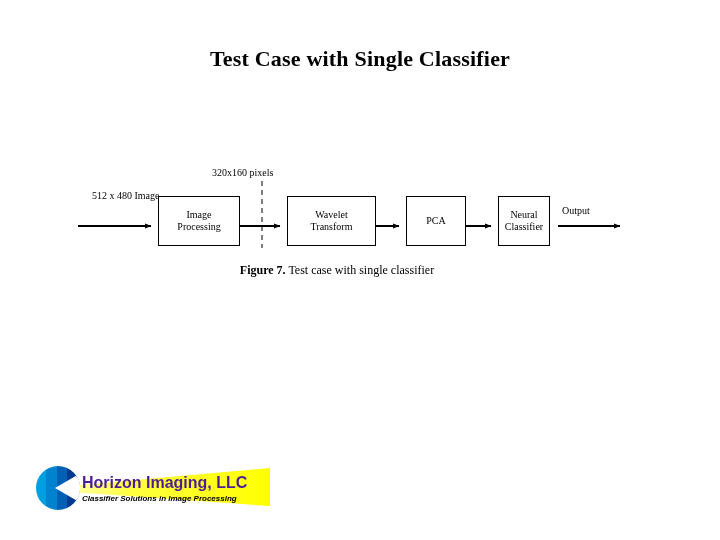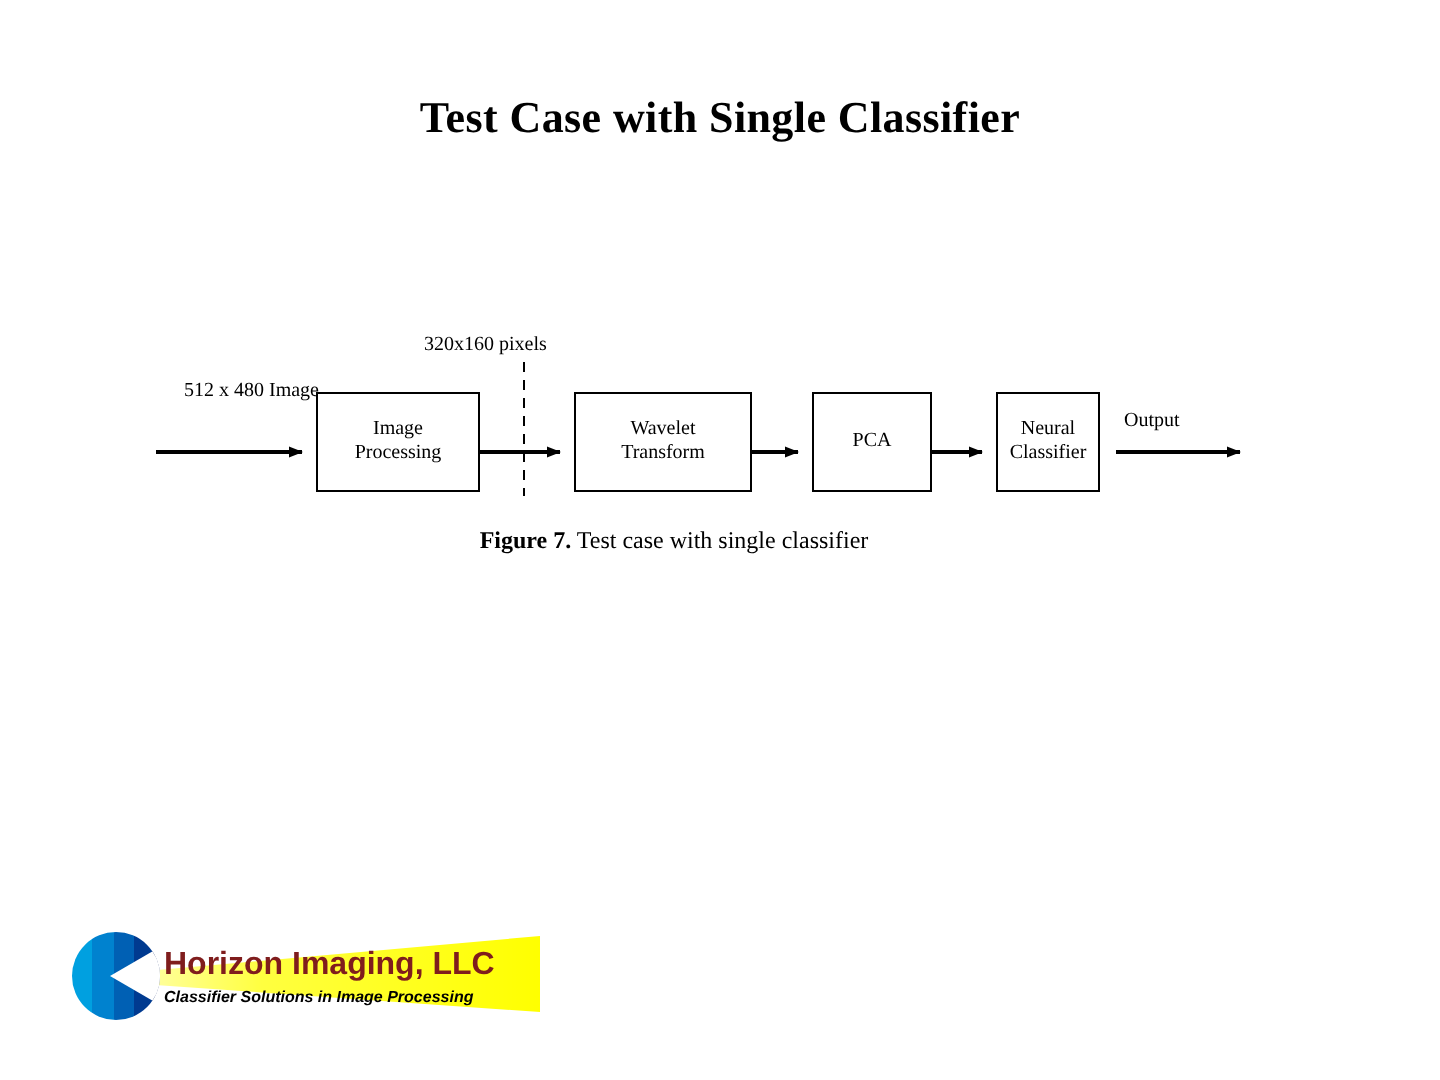--- a/index.html
+++ b/index.html
@@ -107,21 +107,21 @@
     left: 0; top: 0;
   }
   #logo-name {
     position: absolute;
     left: 56px;
     top: 12px;
     font-family: "Liberation Sans", sans-serif;
     font-weight: bold;
     font-size: 16px;
     line-height: 18px;
-    color: #7f1d1d;
+    color: #4c1d95;
     white-space: nowrap;
     z-index: 3;
   }
   #logo-tagline {
     position: absolute;
     left: 56px;
     top: 32px;
     font-family: "Liberation Sans", sans-serif;
     font-style: italic;
     font-weight: bold;

